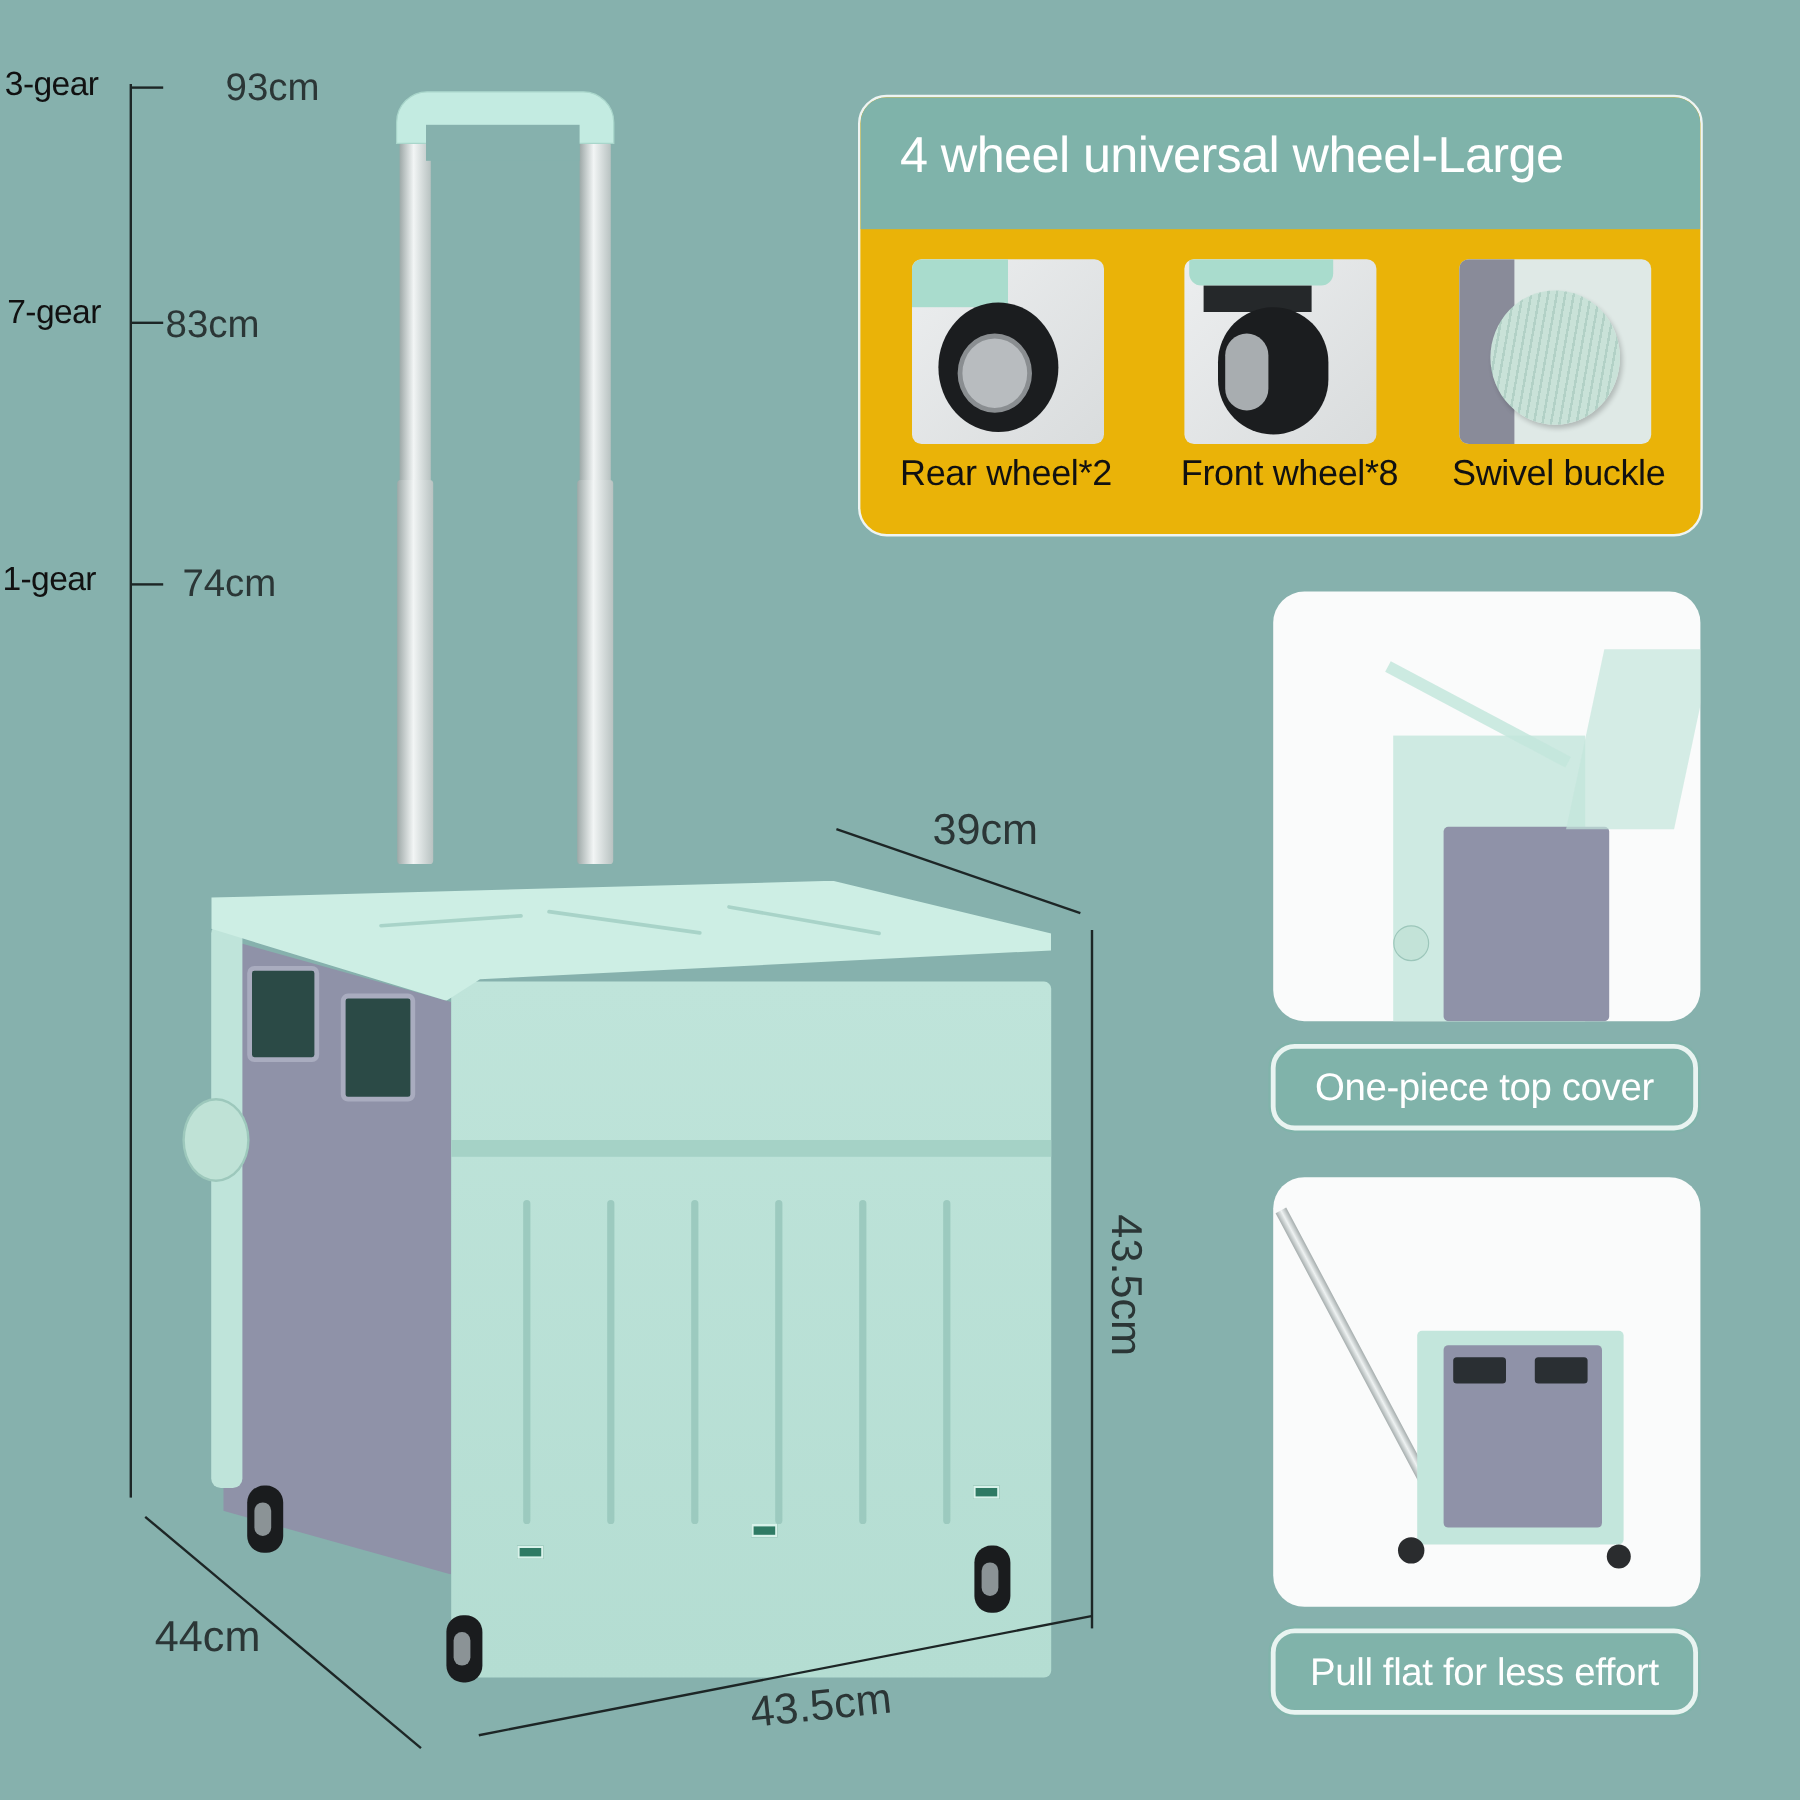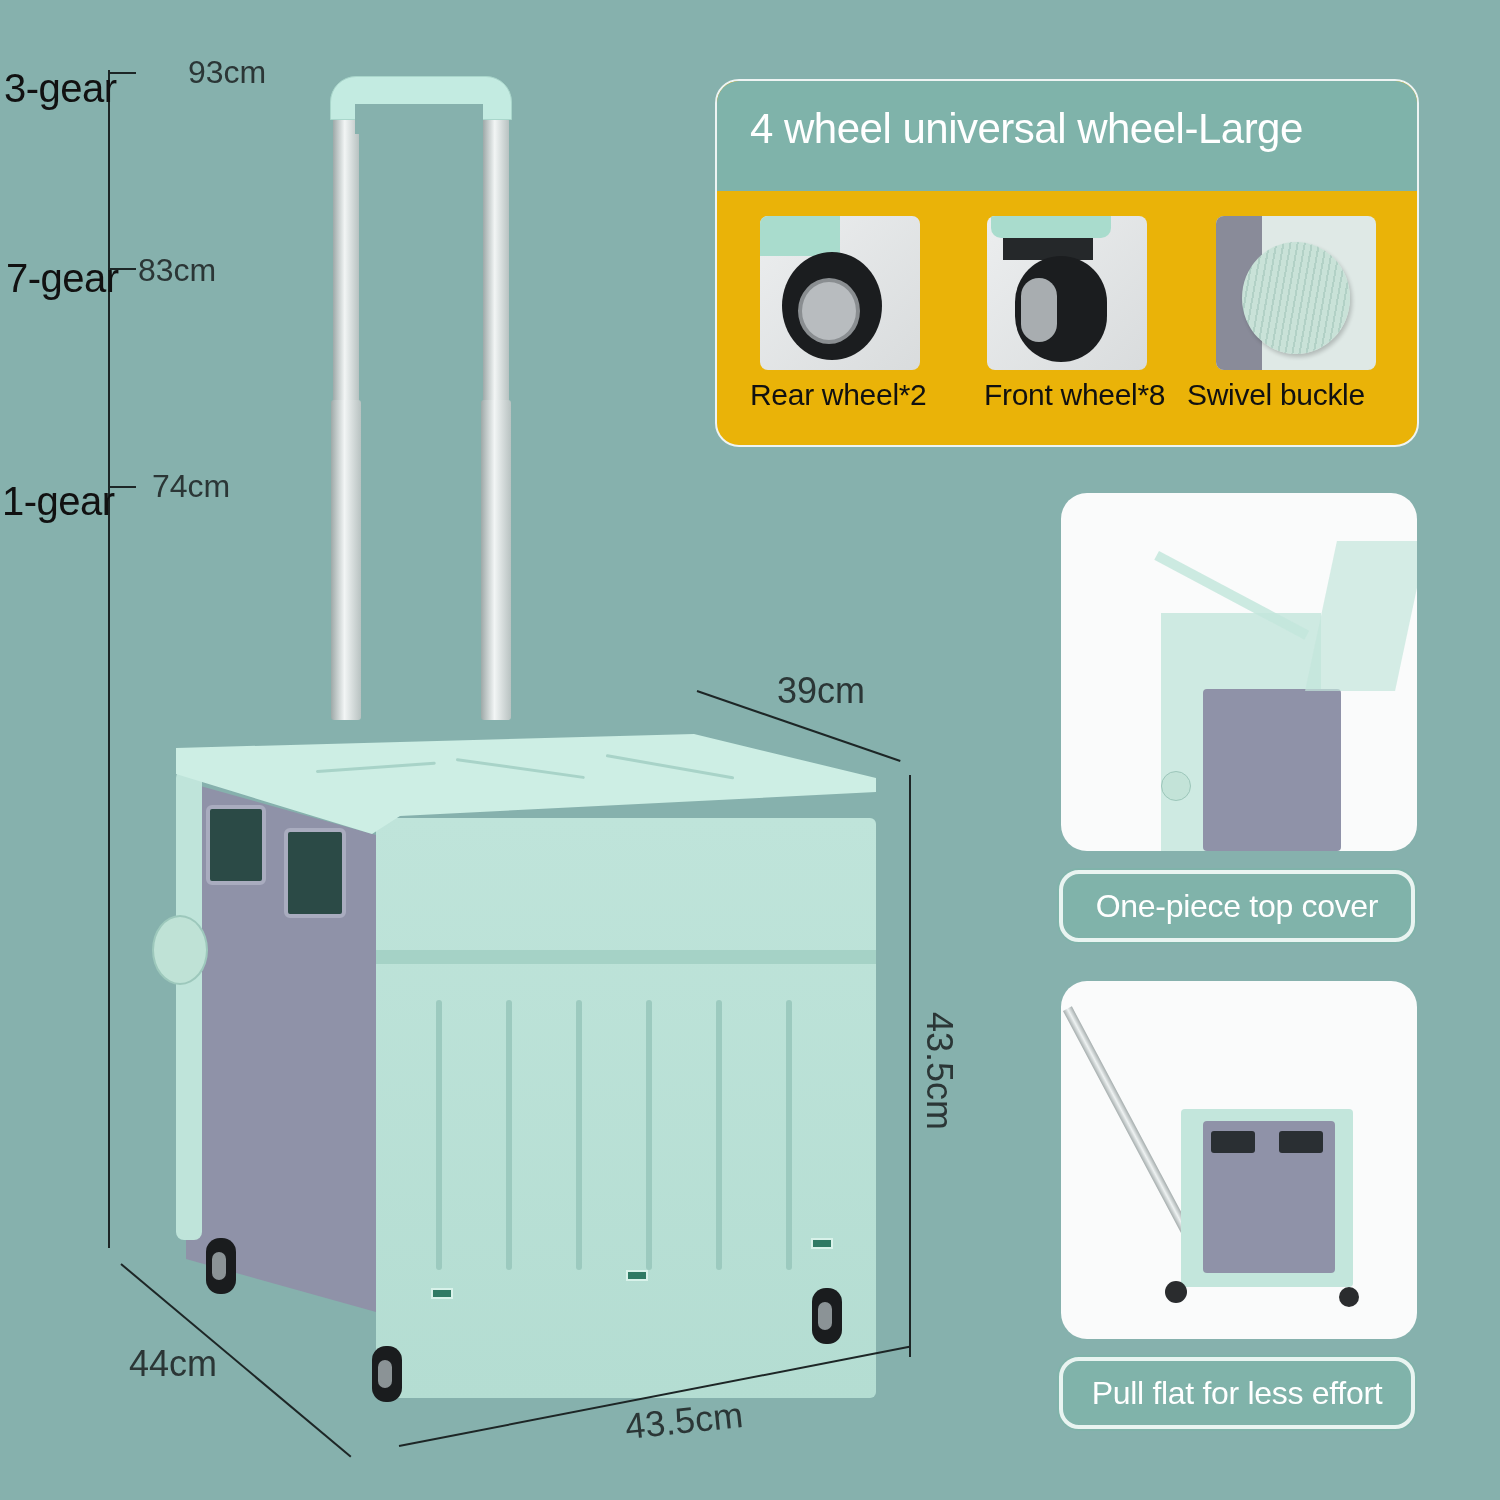--- a/index.html
+++ b/index.html
@@ -2,21 +2,21 @@
 <html><head>
 <meta charset="utf-8">
 <style>
   * { box-sizing: border-box; margin: 0; padding: 0; }
   html, body { width: 1500px; height: 1500px; overflow: hidden; }
   body { background: #86b1ad; font-family: "Liberation Sans", "DejaVu Sans", sans-serif; position: relative; color: #1f2a2a; }
   .abs { position: absolute; }
 
   
   .scale-line { position:absolute; left:108px; top:70px; width:2px; height:1178px; background:#1d2626; }
-  .gear { position:absolute; font-size:40px; color:#111; letter-spacing:-0.5px;margin-top:12px; }
+  .gear { position:absolute; font-size:28px; color:#111; letter-spacing:-0.5px; }
   .tick { position:absolute; height:2px; width:26px; background:#1d2626; }
   .cm { position:absolute; font-size:32px; color:#2b3636; }
 
   
   .dim-line { position:absolute; height:2px; background:#1d2626; transform-origin:0 50%; }
   .dim-label { position:absolute; font-size:36px; color:#2b3636; }
 
   
   .handle-top { position:absolute; left:330px; top:76px; width:182px; height:44px; background:#c3ebe1; border-radius:26px 26px 0 0; border:1px solid #a9d6cb; }
   .handle-inner { position:absolute; left:355px; top:104px; width:128px; height:30px; background:#86b1ad; }
@@ -139,21 +139,21 @@
     <div class="abs" style="left:28px;top:40px;width:92px;height:106px;border-radius:46px;background:#1b1d1f;"></div>
     <div class="abs" style="left:34px;top:62px;width:36px;height:64px;border-radius:18px;background:#a8adb0;"></div>
   </div>
   <div class="thumb" style="left:499px;background:#dfe9e6;">
     <div class="abs" style="left:0;top:0;width:46px;height:154px;background:#898b99;"></div>
     <div class="abs" style="left:26px;top:26px;width:108px;height:112px;border-radius:50%;background:repeating-linear-gradient(100deg,#c9e2d8 0 5px,#b2d1c6 5px 7px);box-shadow:2px 3px 4px rgba(0,0,0,0.2);"></div>
   </div>
 
   <div class="thumb-cap" style="left:33px;">Rear wheel*2</div>
   <div class="thumb-cap" style="left:267px;">Front wheel*8</div>
-  <div class="thumb-cap" style="left:470px;">Swivel buckle</div>
+  <div class="thumb-cap" style="left:493px;">Swivel buckle</div>
 </div>
 
 <div class="card" style="top:493px;">
   <div class="mini-mint" style="left:100px;top:120px;width:160px;height:240px;opacity:0.8;"></div>
   <div class="mini-box" style="left:142px;top:196px;width:138px;height:162px;"></div>
   <div class="mini-mint" style="left:98px;top:58px;width:170px;height:10px;transform:rotate(28deg);transform-origin:0 0;opacity:0.85;"></div>
   <div class="mini-mint" style="left:260px;top:48px;width:90px;height:150px;transform:skewX(-12deg);opacity:0.7;"></div>
   <div class="abs" style="left:100px;top:278px;width:30px;height:30px;border-radius:50%;background:#c3e3d8;border:1px solid #9cc6ba;"></div>
 </div>
 <div class="pill" style="top:870px;">

